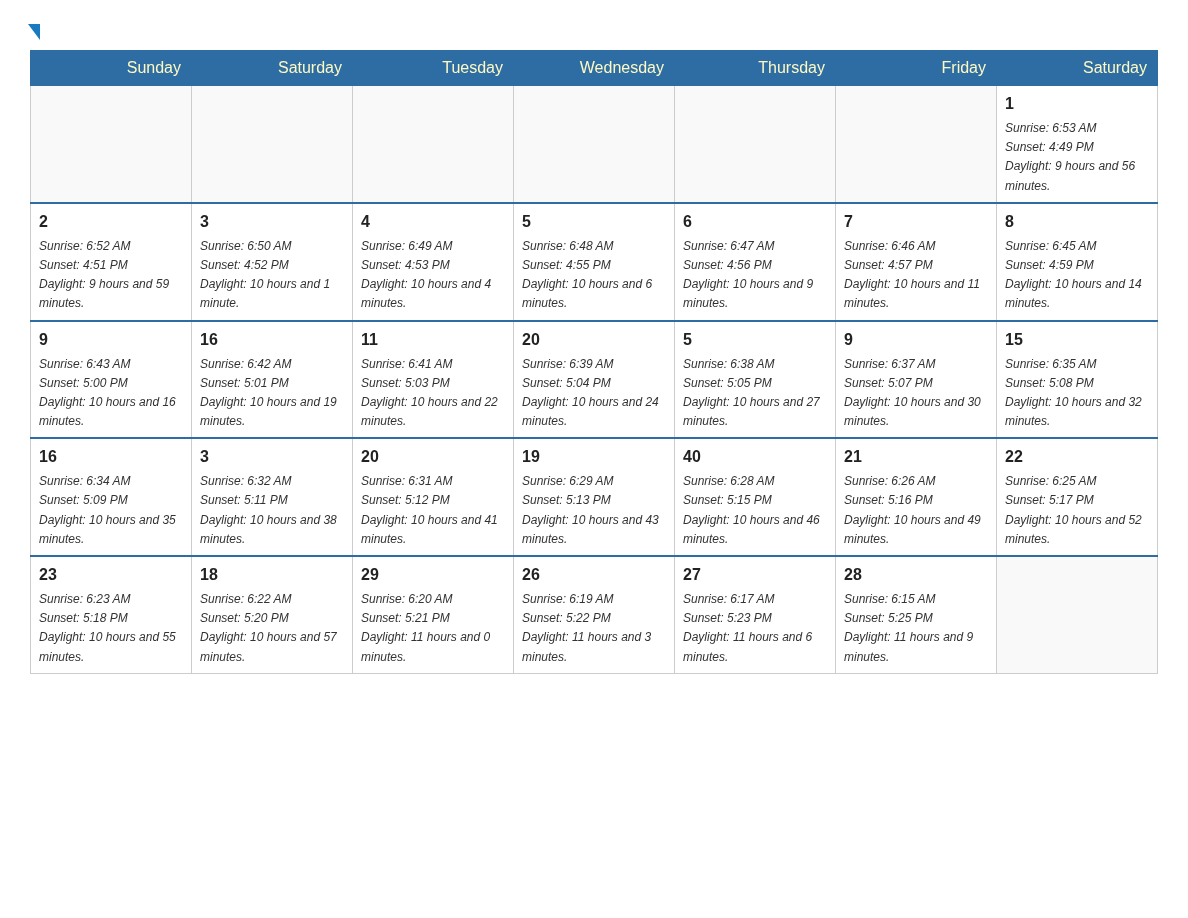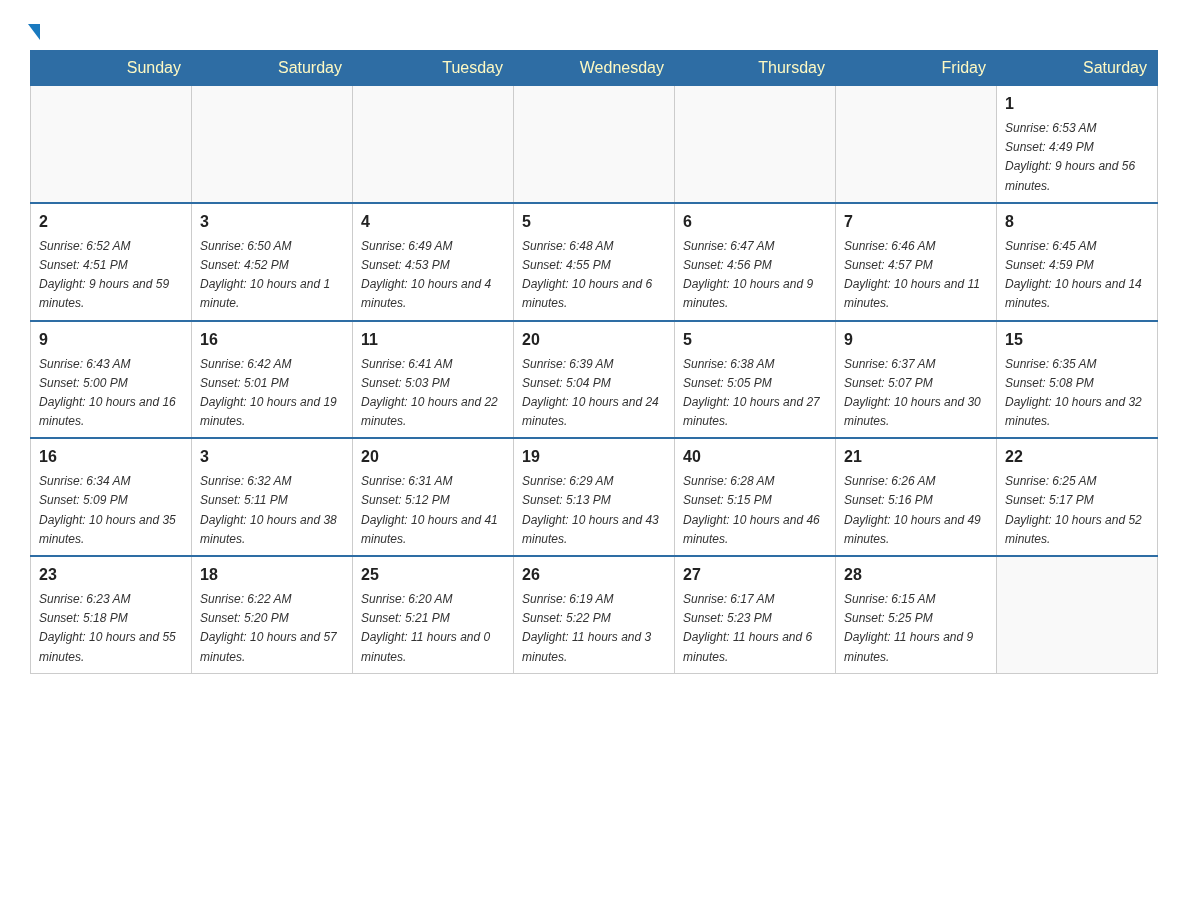--- a/index.html
+++ b/index.html
@@ -239,21 +239,21 @@
       <tr class="row-divider">
         <td>
           <span class="day-number">23</span>
           <div class="day-info">Sunrise: 6:23 AM<br>Sunset: 5:18 PM<br>Daylight: 10 hours and 55 minutes.</div>
         </td>
         <td>
           <span class="day-number">18</span>
           <div class="day-info">Sunrise: 6:22 AM<br>Sunset: 5:20 PM<br>Daylight: 10 hours and 57 minutes.</div>
         </td>
         <td>
-          <span class="day-number">25</span>
+          <span class="day-number">29</span>
           <div class="day-info">Sunrise: 6:20 AM<br>Sunset: 5:21 PM<br>Daylight: 11 hours and 0 minutes.</div>
         </td>
         <td>
           <span class="day-number">26</span>
           <div class="day-info">Sunrise: 6:19 AM<br>Sunset: 5:22 PM<br>Daylight: 11 hours and 3 minutes.</div>
         </td>
         <td>
           <span class="day-number">27</span>
           <div class="day-info">Sunrise: 6:17 AM<br>Sunset: 5:23 PM<br>Daylight: 11 hours and 6 minutes.</div>
         </td>

